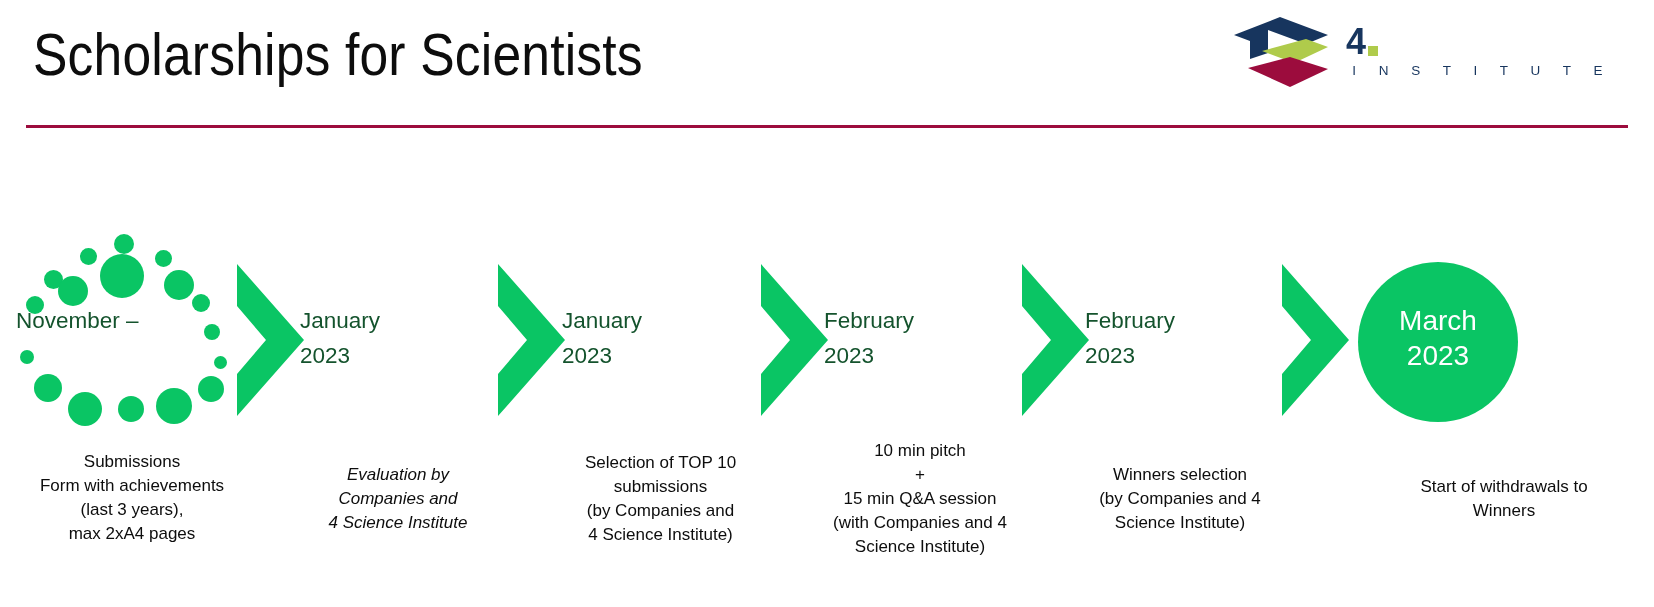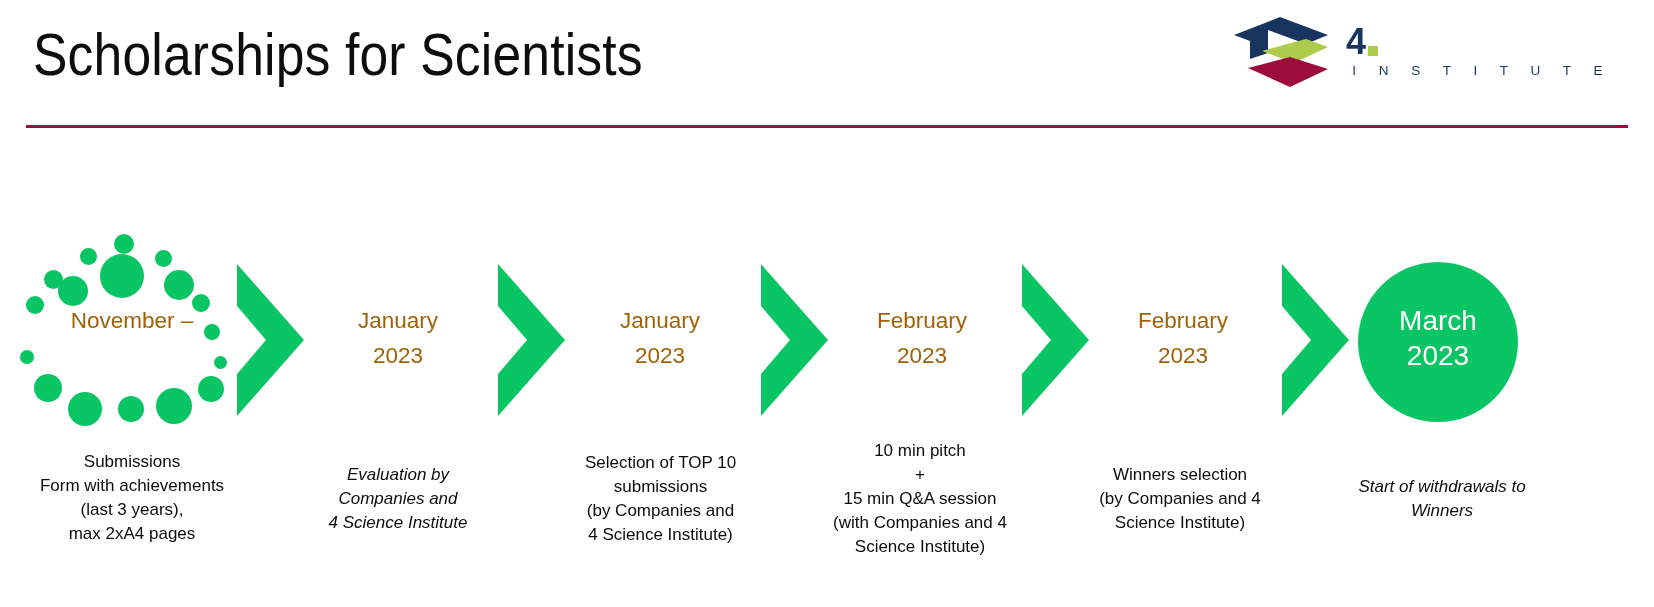--- a/index.html
+++ b/index.html
@@ -82,24 +82,23 @@
   
   .timeline { position: absolute; left: 0; top: 0; width: 1654px; height: 607px; }
 
   .dotcluster { position: absolute; left: 18px; top: 228px; width: 228px; height: 192px; }
   .dot { position: absolute; border-radius: 50%; background: var(--green); }
 
   .chev { position: absolute; }
 
   .label {
     position: absolute;
-    text-align: center;
     font-size: 22.5px;
     line-height: 35px;
-    color: #a16207;
+    color: #14532d;
     font-family: "Liberation Sans", sans-serif;
   }
 
   .bigcircle {
     position: absolute;
     left: 1358px;
     top: 262px;
     width: 160px;
     height: 160px;
     border-radius: 50%;
@@ -248,16 +247,16 @@
   <div class="caption" style="left:820px; top:439px; width:200px;">10 min pitch
 +
 15 min Q&amp;A session
 (with Companies and 4
 Science Institute)</div>
 
   <div class="caption" style="left:1080px; top:463px; width:200px;">Winners selection
 (by Companies and 4
 Science Institute)</div>
 
-  <div class="caption" style="left:1344px; top:475px; width:196px;font-style:italic;">Start of withdrawals to
+  <div class="caption" style="left:1406px; top:475px; width:196px;">Start of withdrawals to
 Winners</div>
 
 </div>
 
 </body></html>

